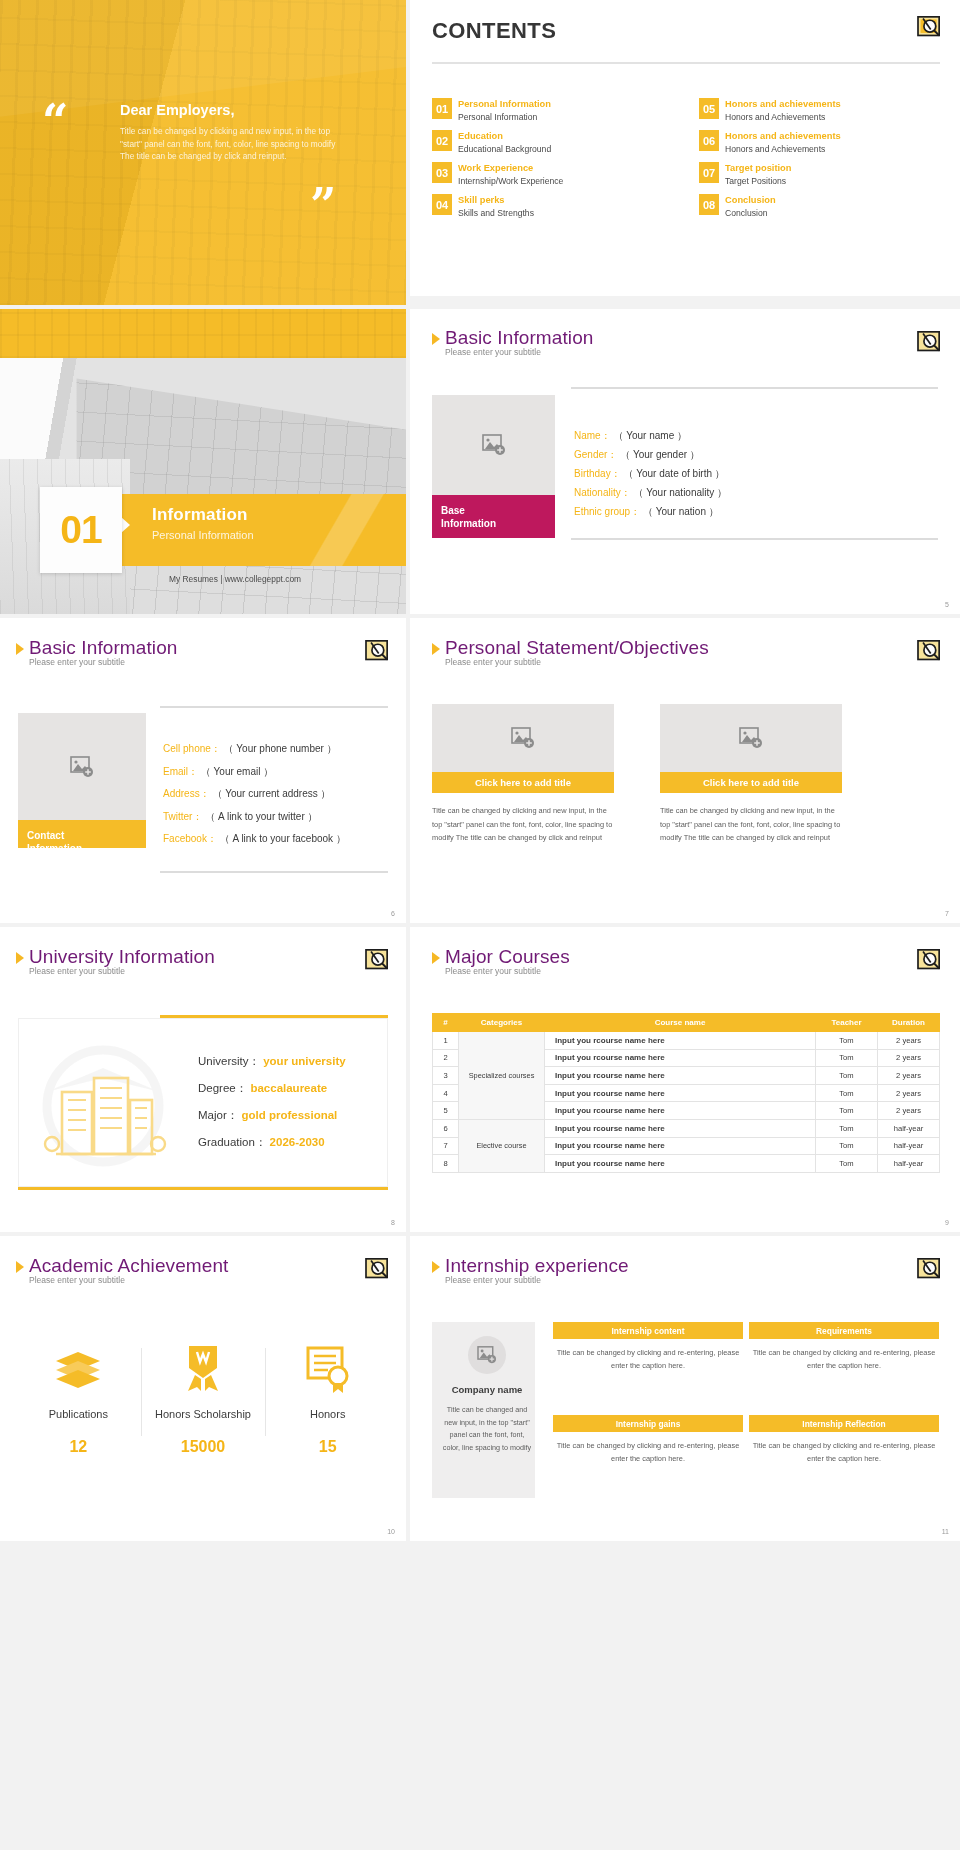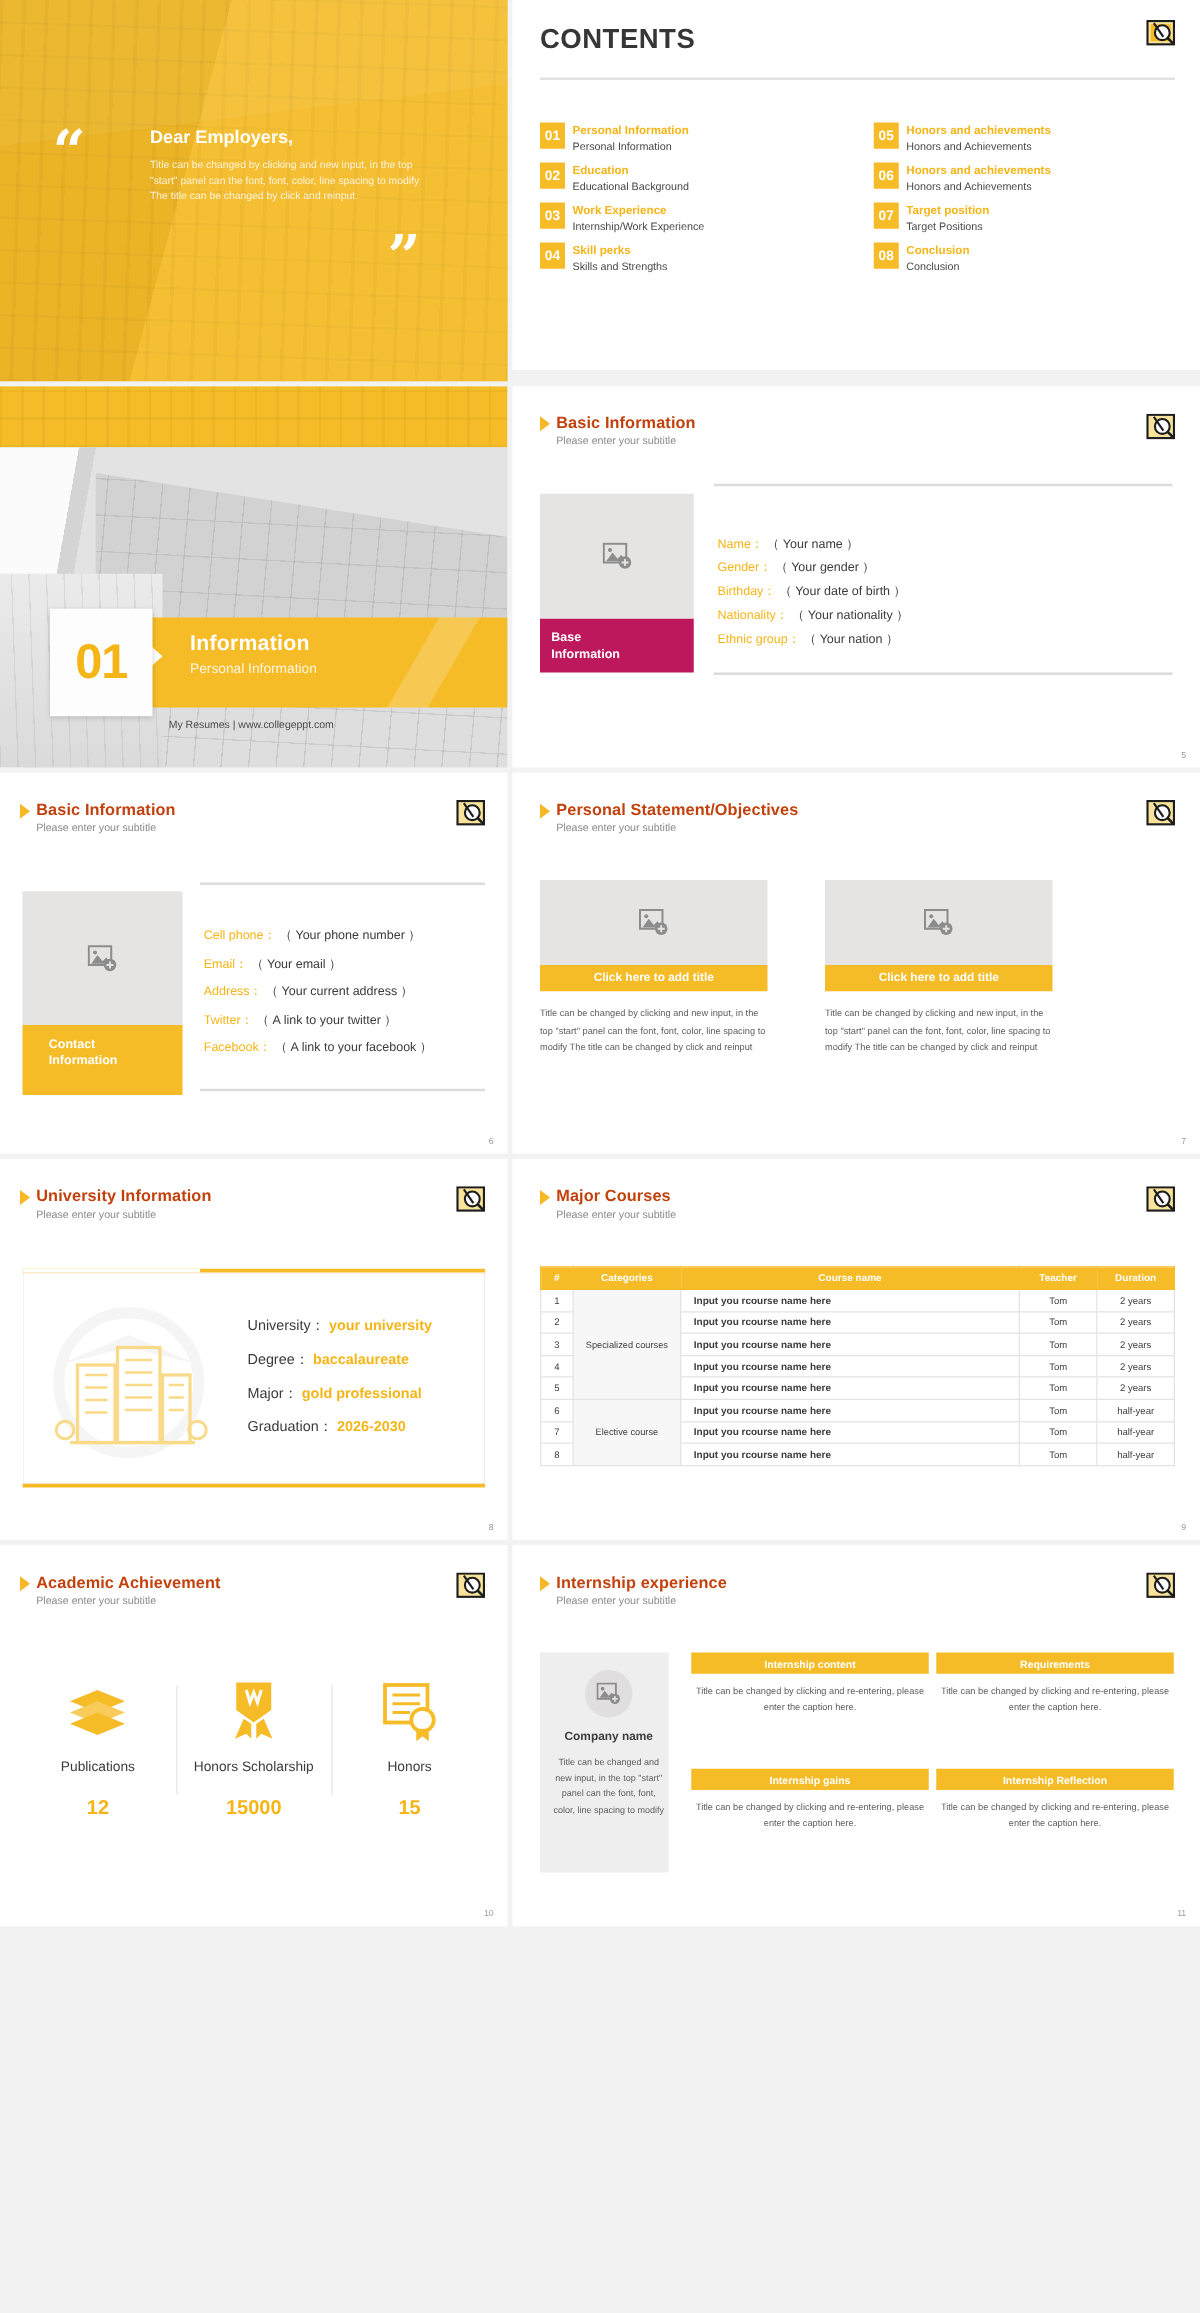--- a/index.html
+++ b/index.html
@@ -29,21 +29,21 @@
   .hdr { position: absolute; }
   .hdr .tri {
     position: absolute; left: 0; top: 3px;
     width: 0; height: 0;
     border-left: 8px solid #f6b825;
     border-top: 6px solid transparent;
     border-bottom: 6px solid transparent;
   }
   .hdr .t {
     margin-left: 13px;
-    font-size: 13px; font-weight: bold; color: #c2410c;
+    font-size: 19px; font-weight: normal; color: #701a75;
     letter-spacing: .1px; line-height: 16px;
     white-space: nowrap;
   }
   .hdr .s {
     margin-left: 13px;
     font-size: 8.5px; color: #8a8a8a; line-height: 12px;
     white-space: nowrap;
   }
 
   .ph { 
@@ -157,21 +157,21 @@
     position: absolute; left: 121px; top: 208px;
     width: 0; height: 0;
     border-left: 9px solid #fdfdfd;
     border-top: 8px solid transparent;
     border-bottom: 8px solid transparent;
   }
   #s4b .bt { position: absolute; left: 152px; top: 196px; }
   #s4b .bt .a { font-size: 17px; font-weight: bold; color: #ffffff; letter-spacing: .2px; }
   #s4b .bt .b { font-size: 11px; color: rgba(255,255,255,.85); margin-top: 4px; }
   #s4b .meta {
-    position: absolute; left: 135px; top: 265px;
+    position: absolute; left: 169px; top: 265px;
     font-size: 8.4px; color: #4b4b4b;
   }
 
   
   #s5 { left: 410px; top: 309px; width: 550px; height: 305px; }
   #s5 .hdr { left: 22px; top: 21px; }
   #s5 .logo { right: 18px; top: 22px; }
   #s5 .pic { position: absolute; left: 22px; top: 86px; width: 123px; height: 100px; }
   #s5 .cap {
     position: absolute; left: 22px; top: 186px; width: 123px; height: 43px;
@@ -185,24 +185,24 @@
   .fld { font-size: 10px; line-height: 19px; white-space: nowrap; }
   .fld .k { color: #f5b517; }
   .fld .v { color: #3b3b3b; }
 
   
   #s6 { left: 0; top: 618px; width: 406px; height: 305px; }
   #s6 .hdr { left: 16px; top: 22px; }
   #s6 .logo { right: 16px; top: 22px; }
   #s6 .pic { position: absolute; left: 18px; top: 95px; width: 128px; height: 107px; }
   #s6 .cap {
-    position: absolute; left: 18px; top: 202px; width: 128px; height: 56px;
+    position: absolute; left: 18px; top: 202px; width: 128px; height: 28px;
     background: #f5bc28; color: #fff;
     font-size: 10px; font-weight: bold; line-height: 13px;
-    padding: 9px 0 0 21px;
+    padding: 9px 0 0 9px;
   }
   #s6 .ruleT { position: absolute; left: 160px; top: 88px; width: 228px; height: 1.5px; background: #dcdcdc; }
   #s6 .ruleB { position: absolute; left: 160px; top: 253px; width: 228px; height: 1.5px; background: #dcdcdc; }
   #s6 .fields { position: absolute; left: 163px; top: 120px; }
   #s6 .fld { line-height: 22.5px; }
 
   
   #s7 { left: 410px; top: 618px; width: 550px; height: 305px; }
   #s7 .hdr { left: 22px; top: 22px; }
   #s7 .logo { right: 18px; top: 22px; }

